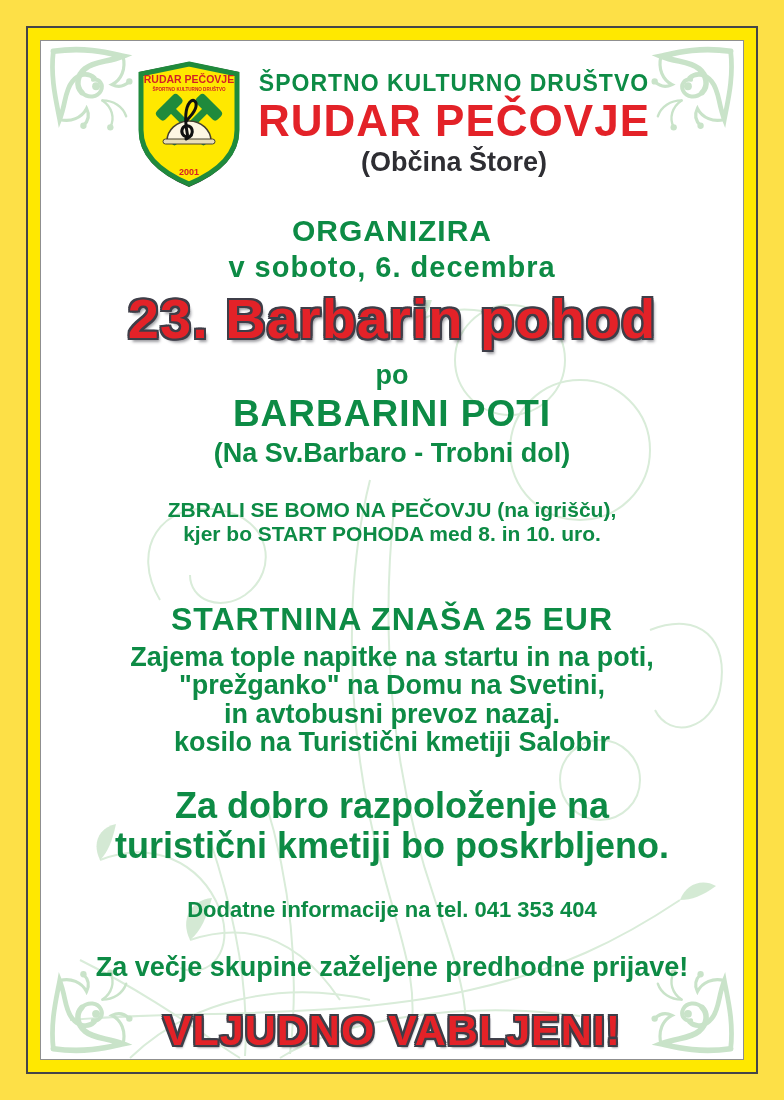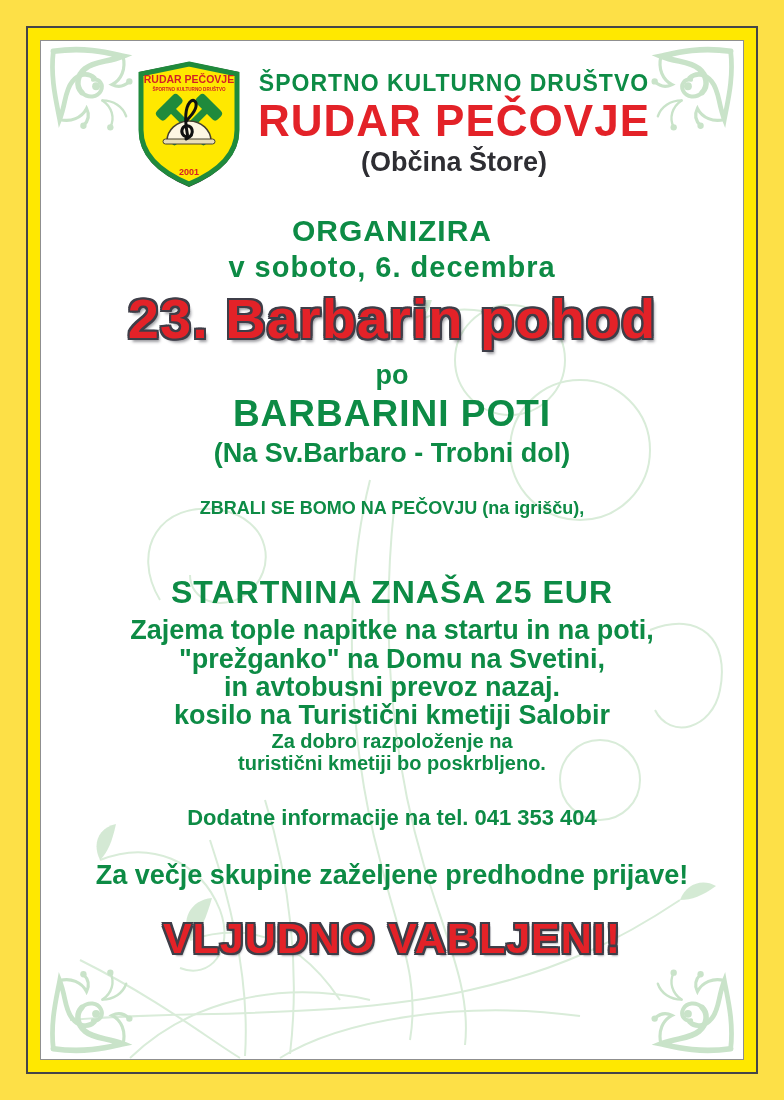--- a/index.html
+++ b/index.html
@@ -34,24 +34,24 @@
   .organizes{font-size:30px;margin-top:24px;letter-spacing:1px;}
   .date-line{font-size:29px;margin-top:3px;letter-spacing:1px;}
   .event-title{
     font-size:56px;line-height:1;margin-top:7px;letter-spacing:1px;color:#e32228;
     text-shadow:-2px -2px 0 #3e3e48,2px -2px 0 #3e3e48,-2px 2px 0 #3e3e48,2px 2px 0 #3e3e48,
       -2px 0 0 #3e3e48,2px 0 0 #3e3e48,0 -2px 0 #3e3e48,0 2px 0 #3e3e48,3px 4px 3px rgba(40,40,50,.45);
   }
   .po-line{font-size:27px;margin-top:13px;}
   .route-title{font-size:37px;margin-top:2px;letter-spacing:1px;}
   .route-sub{font-size:27px;margin-top:3px;}
-  .meeting{font-size:18px;margin-top:29px;line-height:1.12;}
+  .meeting{font-size:21px;margin-top:29px;line-height:1.12;}
   .fee-title{font-size:32px;margin-top:56px;letter-spacing:1px;}
   .fee-lines{font-size:27px;line-height:1.05;margin-top:5px;}
-  .mood{font-size:20px;line-height:1.1;}
+  .mood{font-size:36px;margin-top:30px;line-height:1.1;}
   .info-line{font-size:22px;margin-top:31px;}
   .groups-line{font-size:27px;margin-top:29px;}
   .closing{
     font-size:43px;margin-top:23px;letter-spacing:1px;color:#e32228;
     text-shadow:-2px -2px 0 #3e3e48,2px -2px 0 #3e3e48,-2px 2px 0 #3e3e48,2px 2px 0 #3e3e48,
       -2px 0 0 #3e3e48,2px 0 0 #3e3e48,0 -2px 0 #3e3e48,0 2px 0 #3e3e48,2px 3px 2px rgba(40,40,50,.4);
   }
 </style>
 </head>
 <body>
@@ -156,20 +156,21 @@
 
     <div class="organizes green">ORGANIZIRA</div>
     <div class="date-line green">v soboto, 6. decembra</div>
     <div class="event-title">23. Barbarin pohod</div>
     <div class="po-line green">po</div>
     <div class="route-title green">BARBARINI POTI</div>
     <div class="route-sub green">(Na Sv.Barbaro - Trobni dol)</div>
 
     <div class="meeting green">
       <div>ZBRALI SE BOMO NA PEČOVJU (na igrišču),</div>
+      <div>kjer bo START POHODA med 8. in 10. uro.</div>
     </div>
 
     <div class="fee-title green">STARTNINA ZNAŠA 25 EUR</div>
     <div class="fee-lines green">
       <div>Zajema tople napitke na startu in na poti,</div>
       <div>"prežganko" na Domu na Svetini,</div>
       <div>in avtobusni prevoz nazaj.</div>
       <div>kosilo na Turistični kmetiji Salobir</div>
     </div>
 

